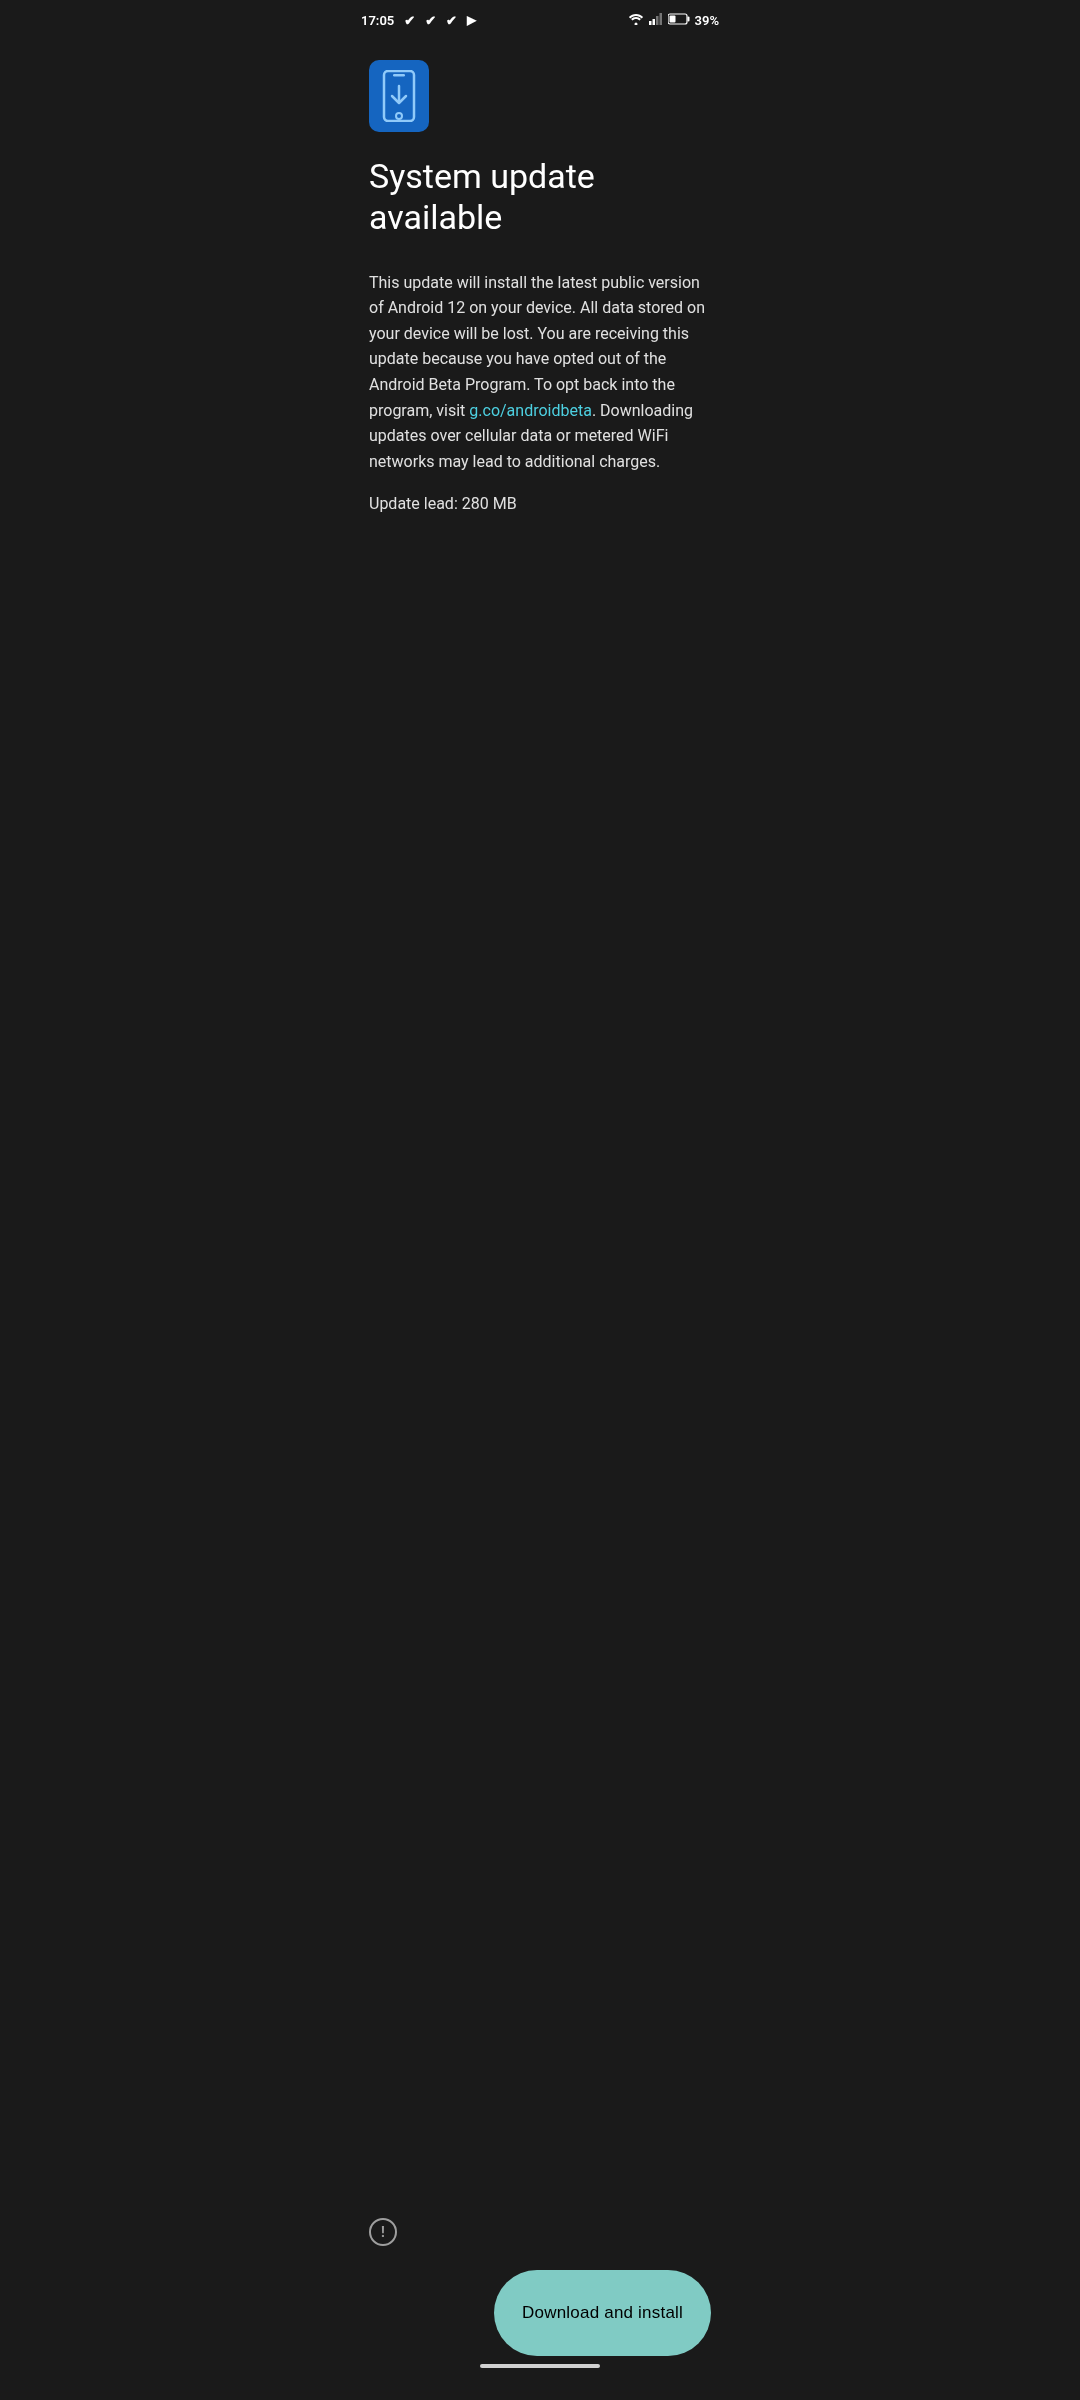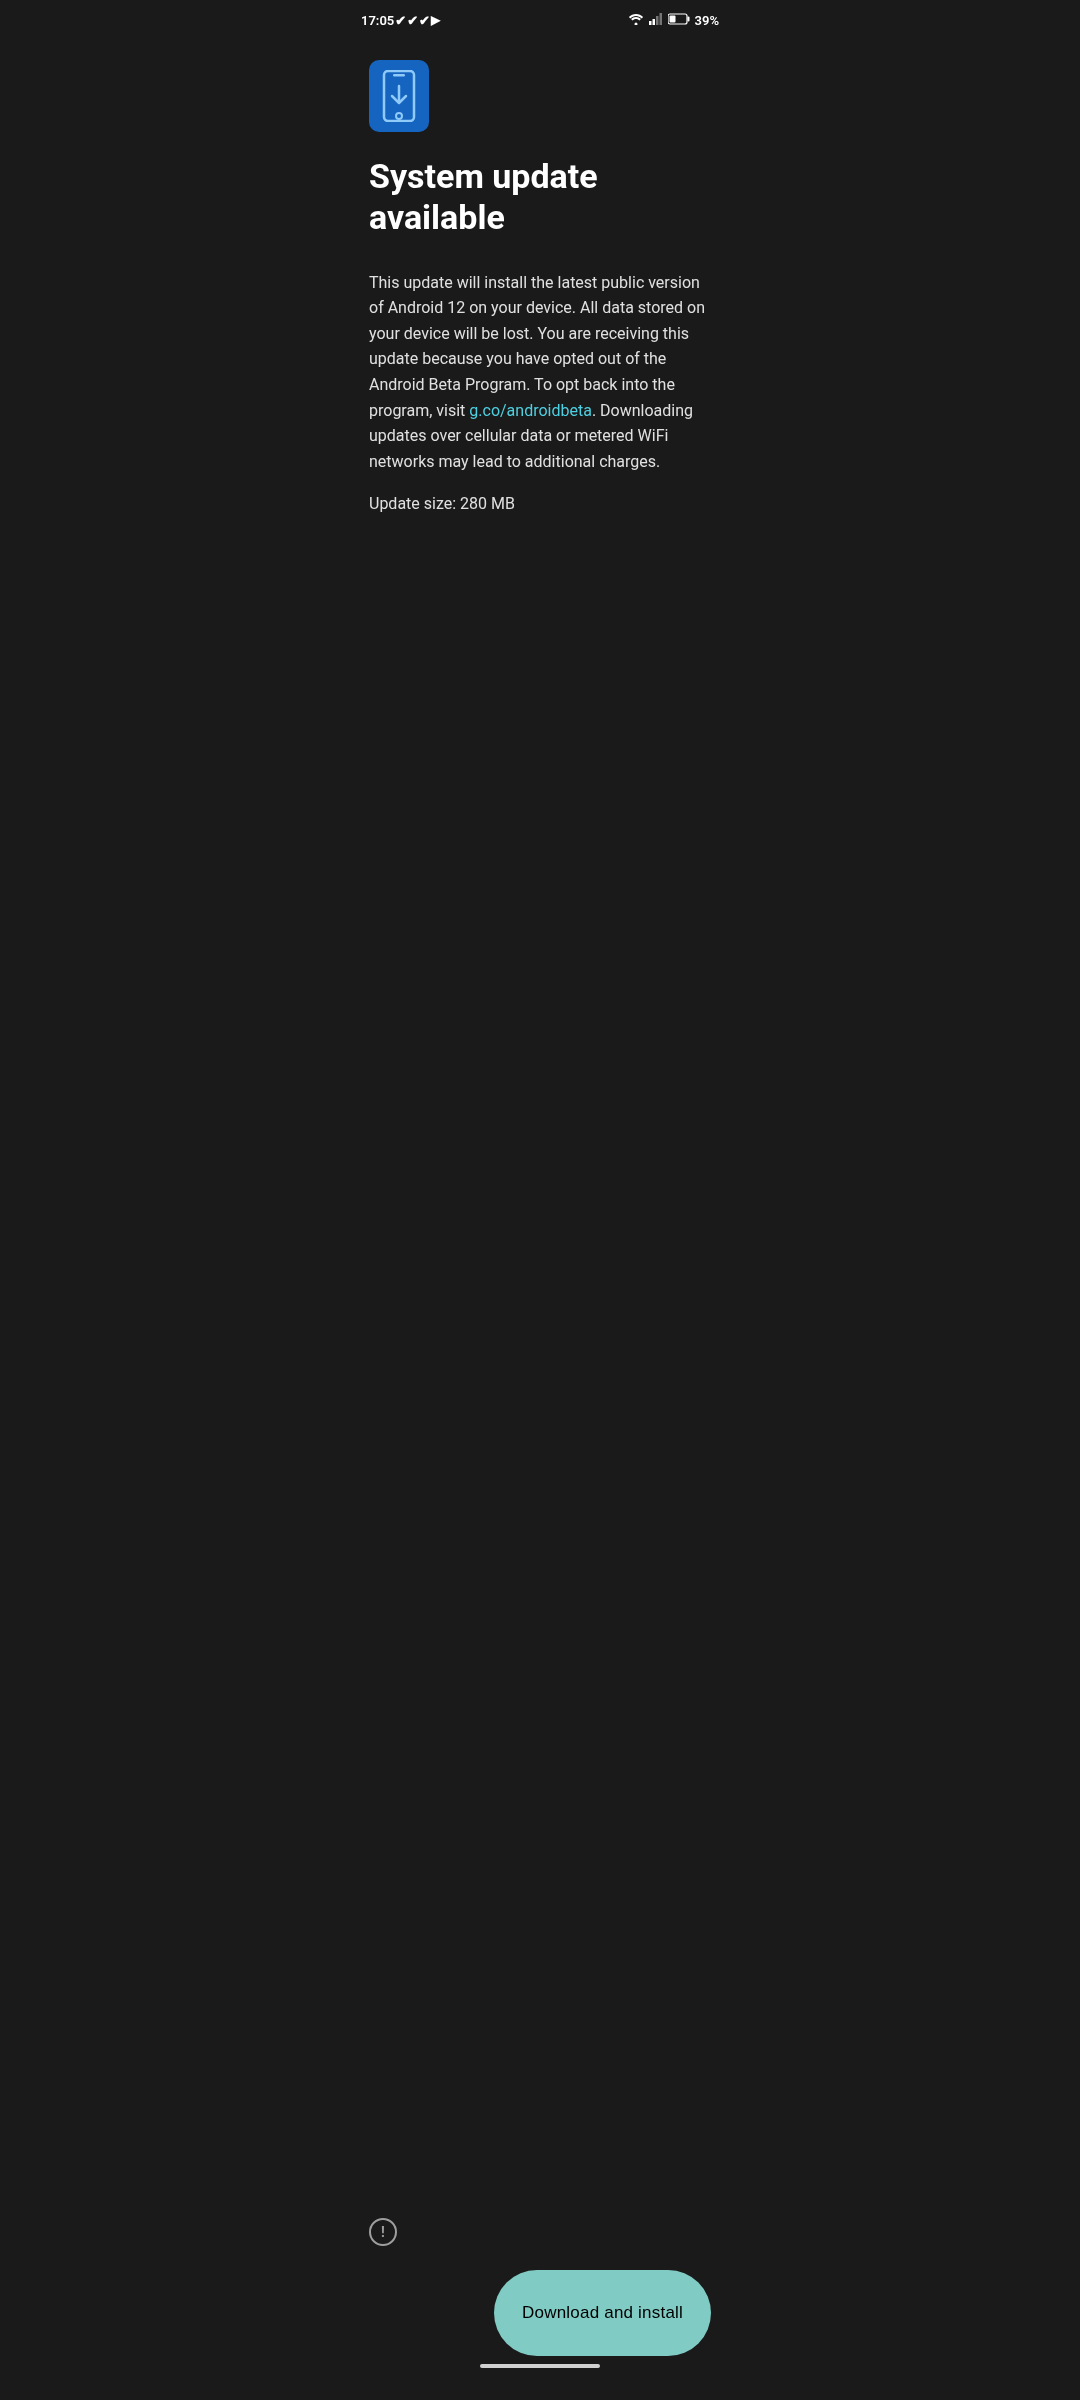--- a/index.html
+++ b/index.html
@@ -24,21 +24,21 @@
       display: flex;
       justify-content: space-between;
       align-items: center;
       padding: 10px 16px 6px 16px;
       height: 36px;
     }
 
     .status-left {
       display: flex;
       align-items: center;
-      gap: 1px;
+      gap: 10px;
       font-size: 13px;
       font-weight: 600;
       color: #ffffff;
     }
 
     .status-right {
       display: flex;
       align-items: center;
       gap: 5px;
       font-size: 13px;
@@ -49,21 +49,21 @@
     .content {
       padding: 24px 24px 0 24px;
     }
 
     .update-icon-container {
       margin-bottom: 24px;
     }
 
     .page-title {
       font-size: 34px;
-      font-weight: 700;
+      font-weight: 400;
       line-height: 1.2;
       color: #ffffff;
       margin-bottom: 32px;
     }
 
     .description {
       font-size: 16px;
       line-height: 1.6;
       color: #e0e0e0;
       margin-bottom: 20px;
@@ -201,21 +201,21 @@
     </div>
   </div>
 
   <h1 class="page-title">System update available</h1>
 
   <p class="description">
     <span>This update will install the latest public version of Android 12 on your device. All data stored on your device will be lost. You are receiving this update because you have opted out of the Android Beta Program. To opt back into the program, visit </span><a class="link" href="#">g.co/androidbeta</a><span>. Downloading updates over cellular data or metered WiFi networks may lead to additional charges.</span>
   </p>
 
   <p class="update-size">
-    <span>Update size:</span>
+    <span>Update lead:</span>
     <span>280 MB</span>
   </p>
 
 </div>
 
 <div class="bottom-section">
   <div class="warning-row">
     <div class="warning-icon">!</div>
   </div>
   <div class="button-row">

